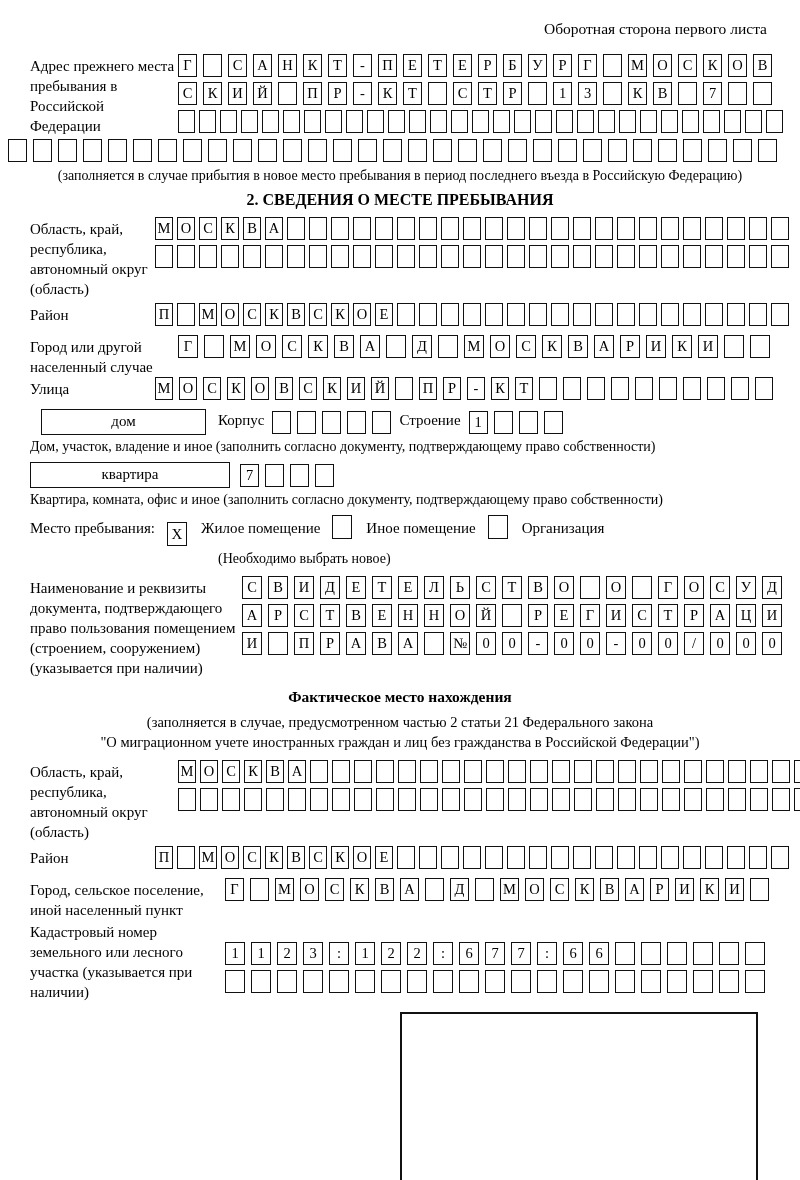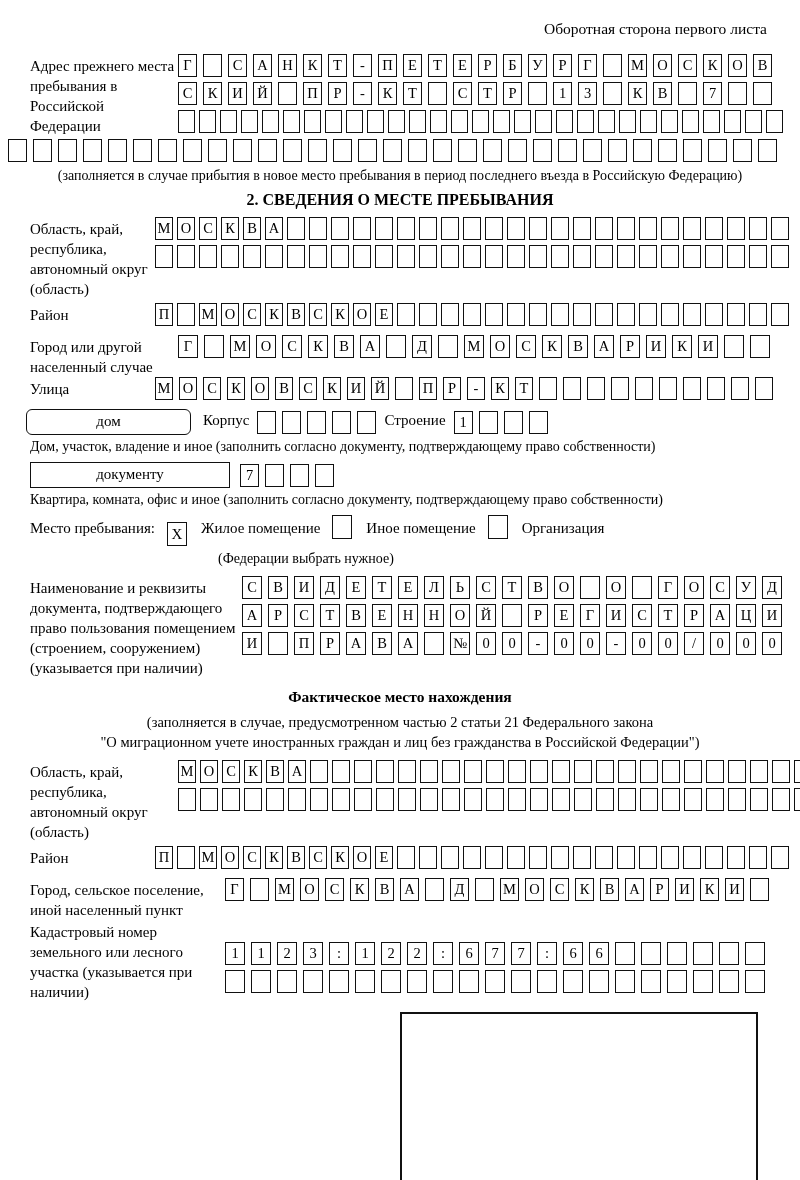--- a/index.html
+++ b/index.html
@@ -35,21 +35,21 @@
   .fullrow { padding-left:3px; margin-top:1px; }
   .note { font-size:14px; line-height:18px; }
   .center { text-align:center; }
   .h2 { text-align:center; font-weight:bold; font-size:16px; margin:4px 0 8px 0; }
   .mb4 { margin-bottom:4px; } .mb6 { margin-bottom:6px; }
 
   .labelbox {
     border:1.5px solid #111; height:26px; line-height:23px;
     text-align:center; margin-right:10px;
   }
-  .hbox { width:165px; flex:0 0 165px; margin-left:21px;border-radius:6px; }
+  .hbox { width:165px; flex:0 0 165px; margin-left:36px; }
   .abox { width:200px; flex:0 0 200px; margin-left:25px; }
   .inlbl { margin:3px 8px 0 2px; }
   .houserow .cellrow { margin-bottom:0; margin-top:2px; }
   .subnote { padding-left:25px; margin:3px 0 6px 0; }
 
   .stayrow { padding-left:25px; margin-top:4px; white-space:nowrap; }
   .cb {
     display:inline-block; width:20px; height:24px; border:1.5px solid #111;
     text-align:center; line-height:22px; vertical-align:-6px;
     margin:0 14px 0 12px; font-size:15px;
@@ -110,29 +110,29 @@
   <div class="flex houserow">
     <div class="labelbox hbox">дом</div>
     <div class="inlbl">Корпус</div>
     <div class="cellrow p25"><span class="cell"></span><span class="cell"></span><span class="cell"></span><span class="cell"></span><span class="cell"></span></div>
     <div class="inlbl">Строение</div>
     <div class="cellrow p25"><span class="cell">1</span><span class="cell"></span><span class="cell"></span><span class="cell"></span></div>
   </div>
   <div class="note subnote">Дом, участок, владение и иное (заполнить согласно документу, подтверждающему право собственности)</div>
 
   <div class="flex houserow">
-    <div class="labelbox abox">документу</div>
+    <div class="labelbox abox">квартира</div>
     <div class="cellrow p25"><span class="cell">7</span><span class="cell"></span><span class="cell"></span><span class="cell"></span></div>
   </div>
   <div class="note subnote">Квартира, комната, офис и иное (заполнить согласно документу, подтверждающему право собственности)</div>
 
   <div class="stayrow">
     <span>Место пребывания:</span><span class="cb">X</span><span>Жилое помещение</span><span class="cb"></span><span>Иное помещение</span><span class="cb"></span><span>Организация</span>
   </div>
-  <div class="note staynote">(Федерации выбрать нужное)</div>
+  <div class="note staynote">(Необходимо выбрать новое)</div>
 
   <div class="flex mb4">
     <div class="lbl w237">Наименование и реквизиты документа, подтверждающего право пользования помещением (строением, сооружением) (указывается при наличии)</div>
     <div>
       <div class="cellrow p26"><span class="cell">С</span><span class="cell">В</span><span class="cell">И</span><span class="cell">Д</span><span class="cell">Е</span><span class="cell">Т</span><span class="cell">Е</span><span class="cell">Л</span><span class="cell">Ь</span><span class="cell">С</span><span class="cell">Т</span><span class="cell">В</span><span class="cell">О</span><span class="cell"></span><span class="cell">О</span><span class="cell"></span><span class="cell">Г</span><span class="cell">О</span><span class="cell">С</span><span class="cell">У</span><span class="cell">Д</span></div>
       <div class="cellrow p26"><span class="cell">А</span><span class="cell">Р</span><span class="cell">С</span><span class="cell">Т</span><span class="cell">В</span><span class="cell">Е</span><span class="cell">Н</span><span class="cell">Н</span><span class="cell">О</span><span class="cell">Й</span><span class="cell"></span><span class="cell">Р</span><span class="cell">Е</span><span class="cell">Г</span><span class="cell">И</span><span class="cell">С</span><span class="cell">Т</span><span class="cell">Р</span><span class="cell">А</span><span class="cell">Ц</span><span class="cell">И</span></div>
       <div class="cellrow p26"><span class="cell">И</span><span class="cell"></span><span class="cell">П</span><span class="cell">Р</span><span class="cell">А</span><span class="cell">В</span><span class="cell">А</span><span class="cell"></span><span class="cell">№</span><span class="cell">0</span><span class="cell">0</span><span class="cell">-</span><span class="cell">0</span><span class="cell">0</span><span class="cell">-</span><span class="cell">0</span><span class="cell">0</span><span class="cell">/</span><span class="cell">0</span><span class="cell">0</span><span class="cell">0</span></div>
     </div>
   </div>
 

